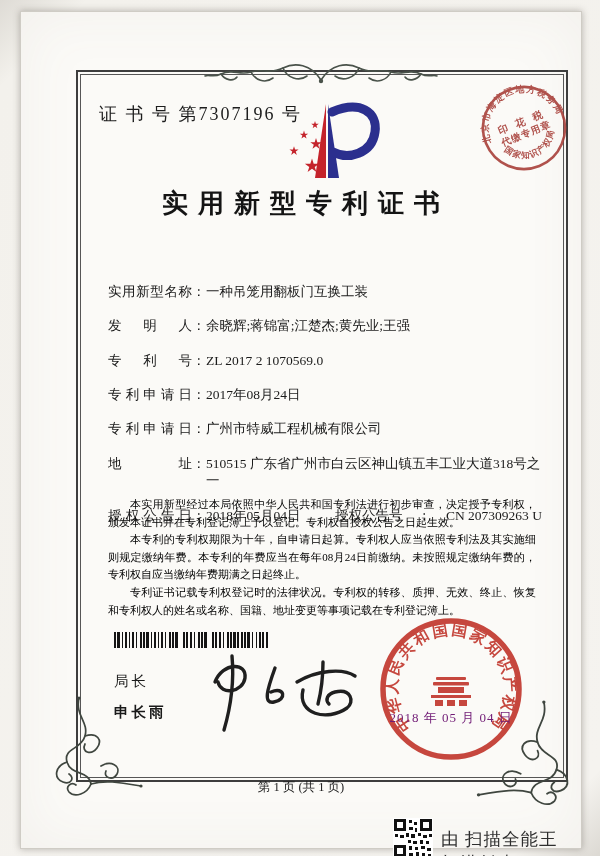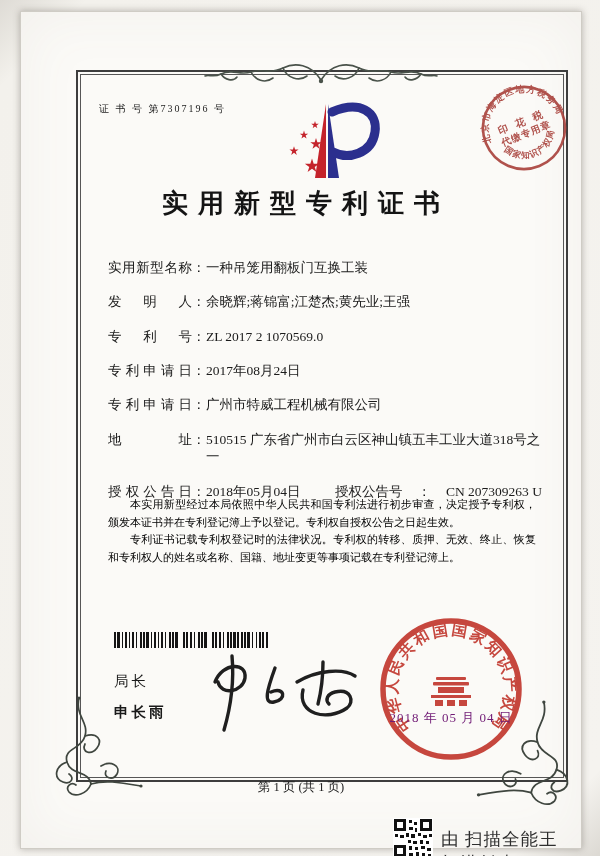--- a/index.html
+++ b/index.html
@@ -5,27 +5,27 @@
   html,body{margin:0;padding:0;}
   body{width:600px;height:856px;background:#e9e7e2;font-family:"Liberation Serif","DejaVu Serif",serif;}
   #page{position:relative;width:600px;height:856px;overflow:hidden;
         background:linear-gradient(135deg,#dedbd5 0%,#f3f1ec 6%,#f5f3ef 94%,#dcd9d3 100%);}
   .paper{position:absolute;left:20px;top:11px;width:560px;height:836px;
          background:#fbfaf7;border:1px solid #cfccc5;
          box-shadow:0 0 7px rgba(60,55,45,.35), inset 0 0 60px rgba(130,120,100,.07);}
   .frame{position:absolute;left:55px;top:58px;width:488px;height:708px;
          border:2.5px solid #3d3d3d;}
   .frame-inner{position:absolute;inset:2px;border:1px solid #565656;}
-  .cert-no{position:absolute;left:78px;top:90px;font-size:10px;letter-spacing:2px;color:#1d1d1d;}
+  .cert-no{position:absolute;left:78px;top:90px;font-size:18px;letter-spacing:2px;color:#1d1d1d;}
   .logo{position:absolute;left:249px;top:84px;width:114px;height:92px;}
   .tax-stamp{position:absolute;left:453px;top:66px;width:100px;height:100px;
              transform:rotate(-22deg);opacity:.9;}
   .title{position:absolute;left:0;right:0;top:174px;text-align:center;
          font-size:26px;font-weight:bold;letter-spacing:10px;text-indent:10px;color:#141414;}
-  .fields{position:absolute;left:87px;top:247px;width:436px;font-size:13.5px;color:#1b1b1b;}
+  .fields{position:absolute;left:87px;top:271px;width:436px;font-size:13.5px;color:#1b1b1b;}
   .row{display:flex;margin-bottom:16.5px;line-height:1.32;}
   .lbl{flex:none;width:84px;text-align:justify;text-align-last:justify;}
   .colon{flex:none;width:14px;}
   .val{max-width:352px;}
   .grant-right{margin-left:auto;display:flex;padding-right:2px;gap:15px;}
   .paras{position:absolute;left:87px;top:484px;width:428px;font-size:11px;
          line-height:1.6;text-align:justify;color:#000000;}
   .paras p{margin:0;text-indent:2em;}
   .barcode{position:absolute;left:93px;top:620px;width:156px;height:16px;
     background:repeating-linear-gradient(90deg,#151515 0 1.5px,transparent 1.5px 3px,
@@ -135,20 +135,21 @@
         <span class="grant-right">
           <span>授权公告号</span>
             <span>：</span>
             <span>CN 207309263 U</span>
         </span>
       </div>
     </div>
 
     <div class="paras">
       <p>本实用新型经过本局依照中华人民共和国专利法进行初步审查，决定授予专利权，颁发本证书并在专利登记簿上予以登记。专利权自授权公告之日起生效。</p>
+      <p>本专利的专利权期限为十年，自申请日起算。专利权人应当依照专利法及其实施细则规定缴纳年费。本专利的年费应当在每年08月24日前缴纳。未按照规定缴纳年费的，专利权自应当缴纳年费期满之日起终止。</p>
       <p>专利证书记载专利权登记时的法律状况。专利权的转移、质押、无效、终止、恢复和专利权人的姓名或名称、国籍、地址变更等事项记载在专利登记簿上。</p>
     </div>
 
     <div class="barcode"></div>
 
     <div class="officer-title">局长</div>
     <div class="officer-name">申长雨</div>
 
     <svg class="signature" viewBox="0 0 172 88">
       <g stroke="#1f1f1f" stroke-width="3.4" fill="none" stroke-linecap="round" stroke-linejoin="round">

